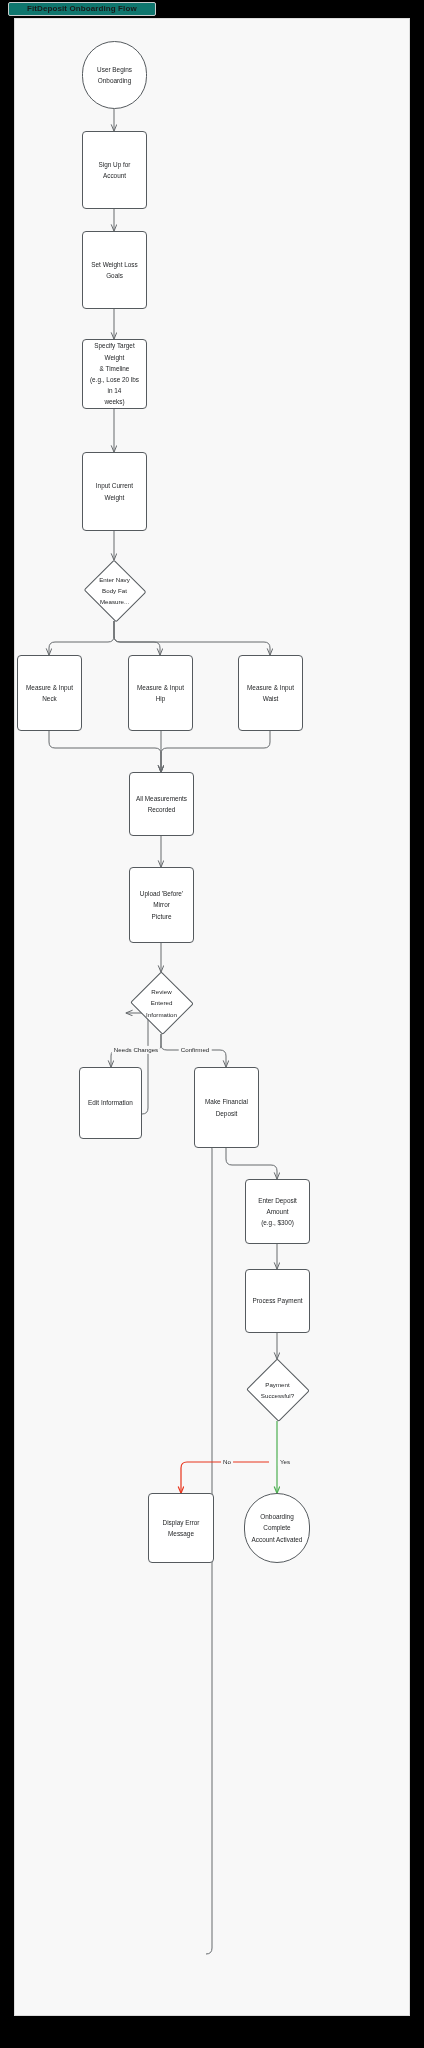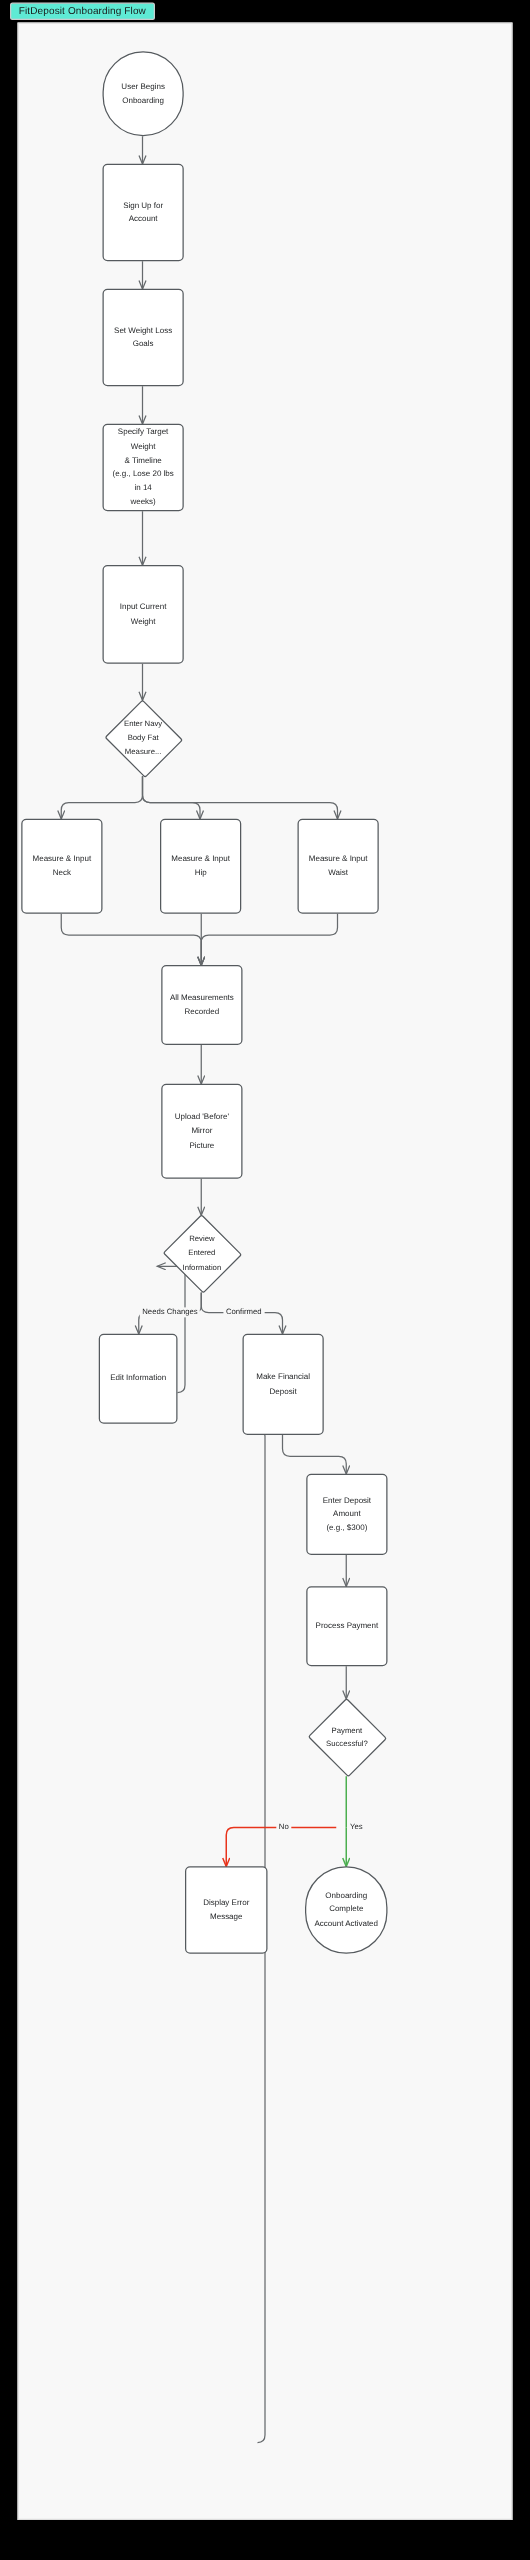--- a/index.html
+++ b/index.html
@@ -20,32 +20,33 @@
     height: 2048px;
     background: #000000;
   }
 
   
   #diagram-title {
     position: absolute;
     left: 8px;
     top: 2px;
     height: 14px;
-    padding: 0 6px;
+    padding: 0 18px;
     display: flex;
     align-items: center;
-    background: #5eead4;
+    background: #0f766e;
     border: 1px solid #c9cccd;
     border-radius: 2px;
     color: #1a1a1a;
     font-size: 8px;
     line-height: 1;
     letter-spacing: 0.1px;
     white-space: nowrap;
     z-index: 5;
+    font-weight: bold;
   }
 
   
   #canvas {
     position: absolute;
     left: 14px;
     top: 18px;
     width: 396px;
     height: 1998px;
     background: #f8f8f8;

